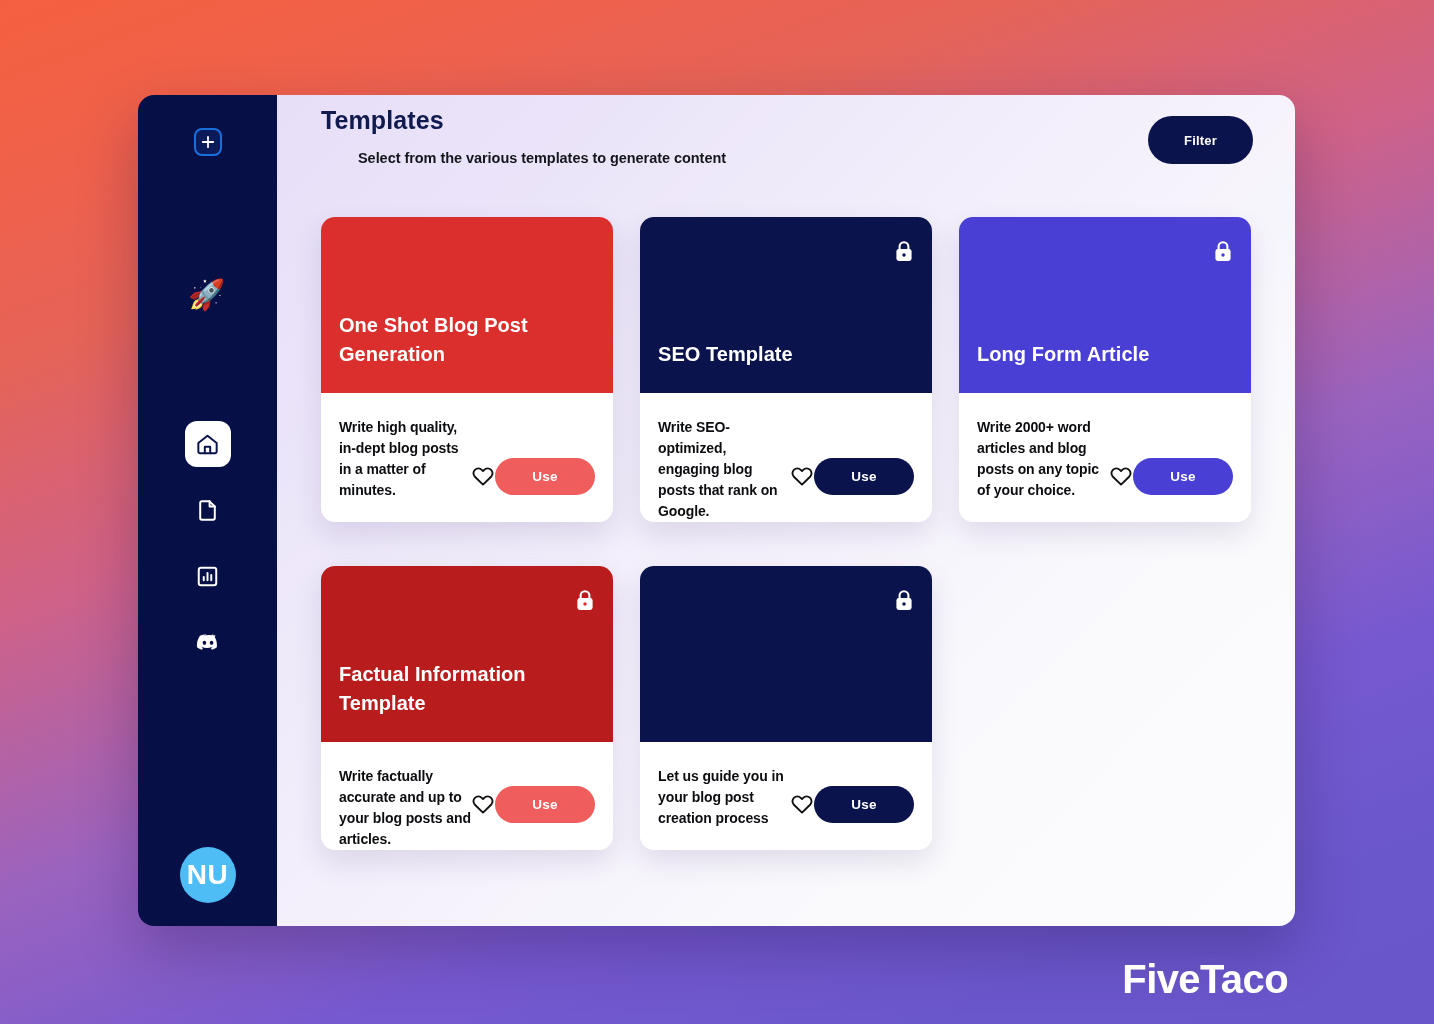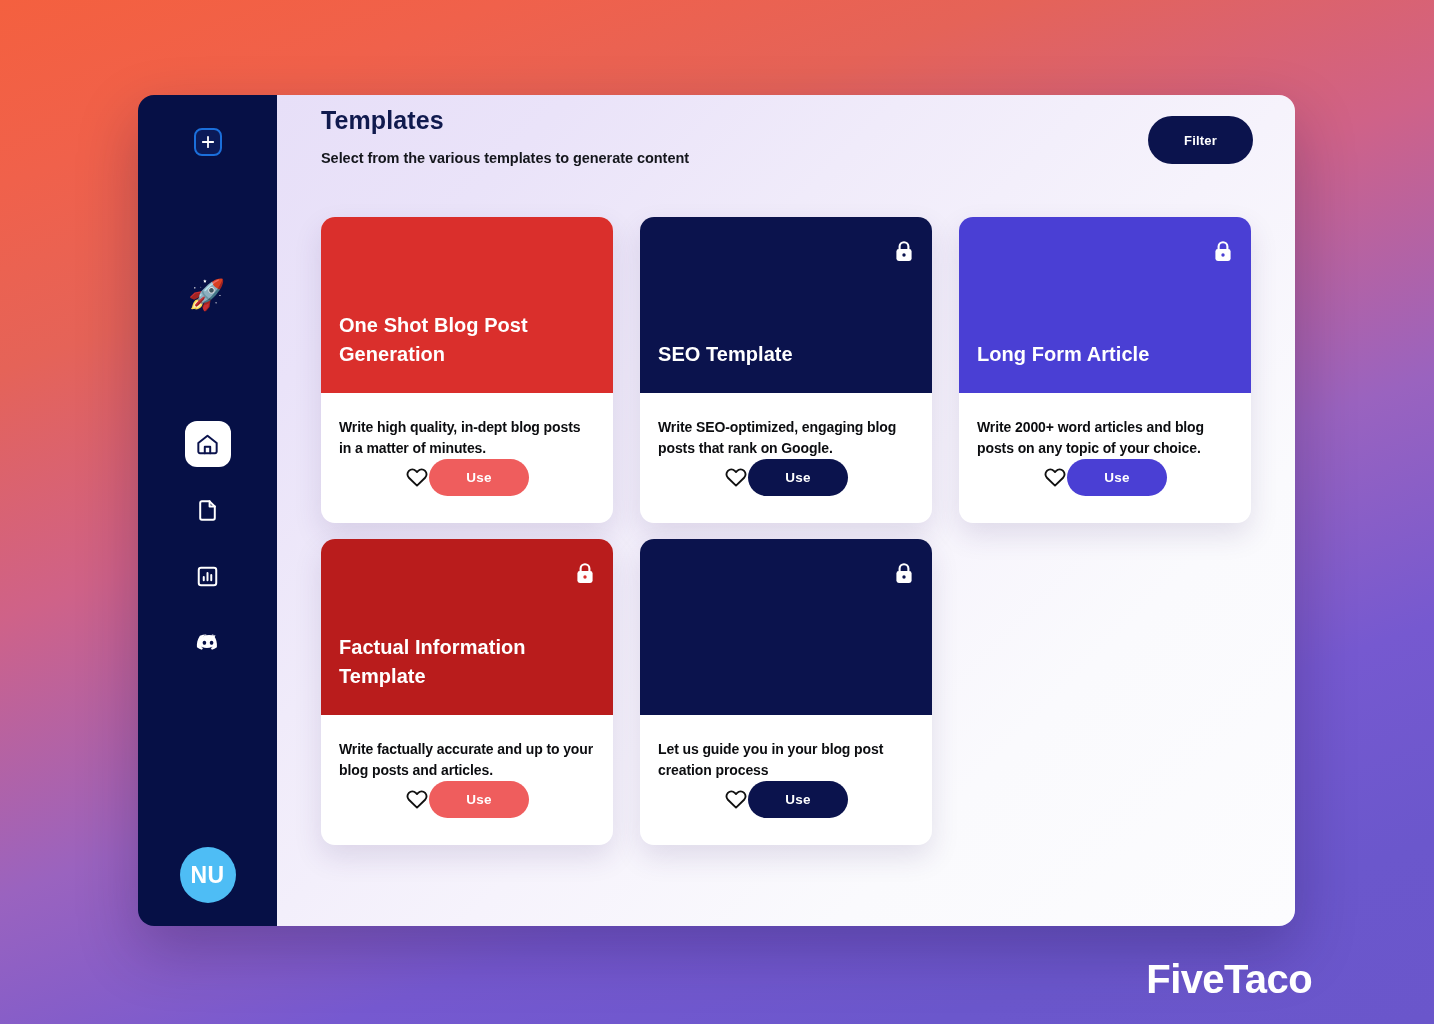--- a/index.html
+++ b/index.html
@@ -95,21 +95,21 @@
   .avatar {
     position: absolute;
     bottom: 23px;
     left: 50%;
     transform: translateX(-50%);
     width: 56px;
     height: 56px;
     border-radius: 50%;
     background: #4ebdf5;
     color: #fff;
-    font-size: 23px;
+    font-size: 28px;
     font-weight: 700;
     letter-spacing: .5px;
     display: flex;
     align-items: center;
     justify-content: center;
     cursor: pointer;
   }
 
   
   #content {
@@ -138,20 +138,21 @@
     color: #101a4e;
     letter-spacing: .1px;
   }
 
   .page-subtitle {
     margin-top: 15px;
     font-size: 14.5px;
     font-weight: 700;
     color: #14161c;
     letter-spacing: -.05px;
+    margin-left: 37px;
   }
 
   .filter-btn {
     margin-top: 10px;
     background: #0b134d;
     color: #ffffff;
     border: none;
     border-radius: 999px;
     padding: 0 36px;
     height: 48px;
@@ -160,21 +161,21 @@
     font-weight: 700;
     cursor: pointer;
     letter-spacing: .2px;
   }
 
   
   .card-grid {
     margin-top: 51px;
     display: grid;
     grid-template-columns: repeat(3, 292px);
-    gap: 16px 27px;
+    gap: 44px 27px;
   }
 
   .tpl-card {
     width: 292px;
     border-radius: 14px;
     background: #ffffff;
     overflow: hidden;
     box-shadow: 0 12px 28px rgba(60, 40, 110, .13);
     display: flex;
     flex-direction: column;
@@ -201,21 +202,21 @@
     position: absolute;
     top: 24px;
     right: 19px;
   }
   .lock-icon svg { display: block; }
 
   .tpl-body {
     padding: 24px 18px 0;
     flex: 1;
     display: flex;
-    flex-direction: column;
+    flex-direction: row;
   }
 
   .tpl-desc {
     font-size: 14px;
     font-weight: 600;
     color: #0c0d10;
     line-height: 1.5;
     letter-spacing: -.1px;
   }
 
@@ -247,21 +248,21 @@
     font-family: "Liberation Sans", sans-serif;
     font-size: 13.5px;
     font-weight: 700;
     cursor: pointer;
     letter-spacing: .2px;
   }
 
   
   #watermark {
     position: absolute;
-    right: 122px;
+    right: 146px;
     bottom: 22px;
     color: #ffffff;
     font-size: 40px;
     font-weight: 700;
     letter-spacing: -.6px;
     user-select: none;
   }
 </style>
 </head>
 <body>

